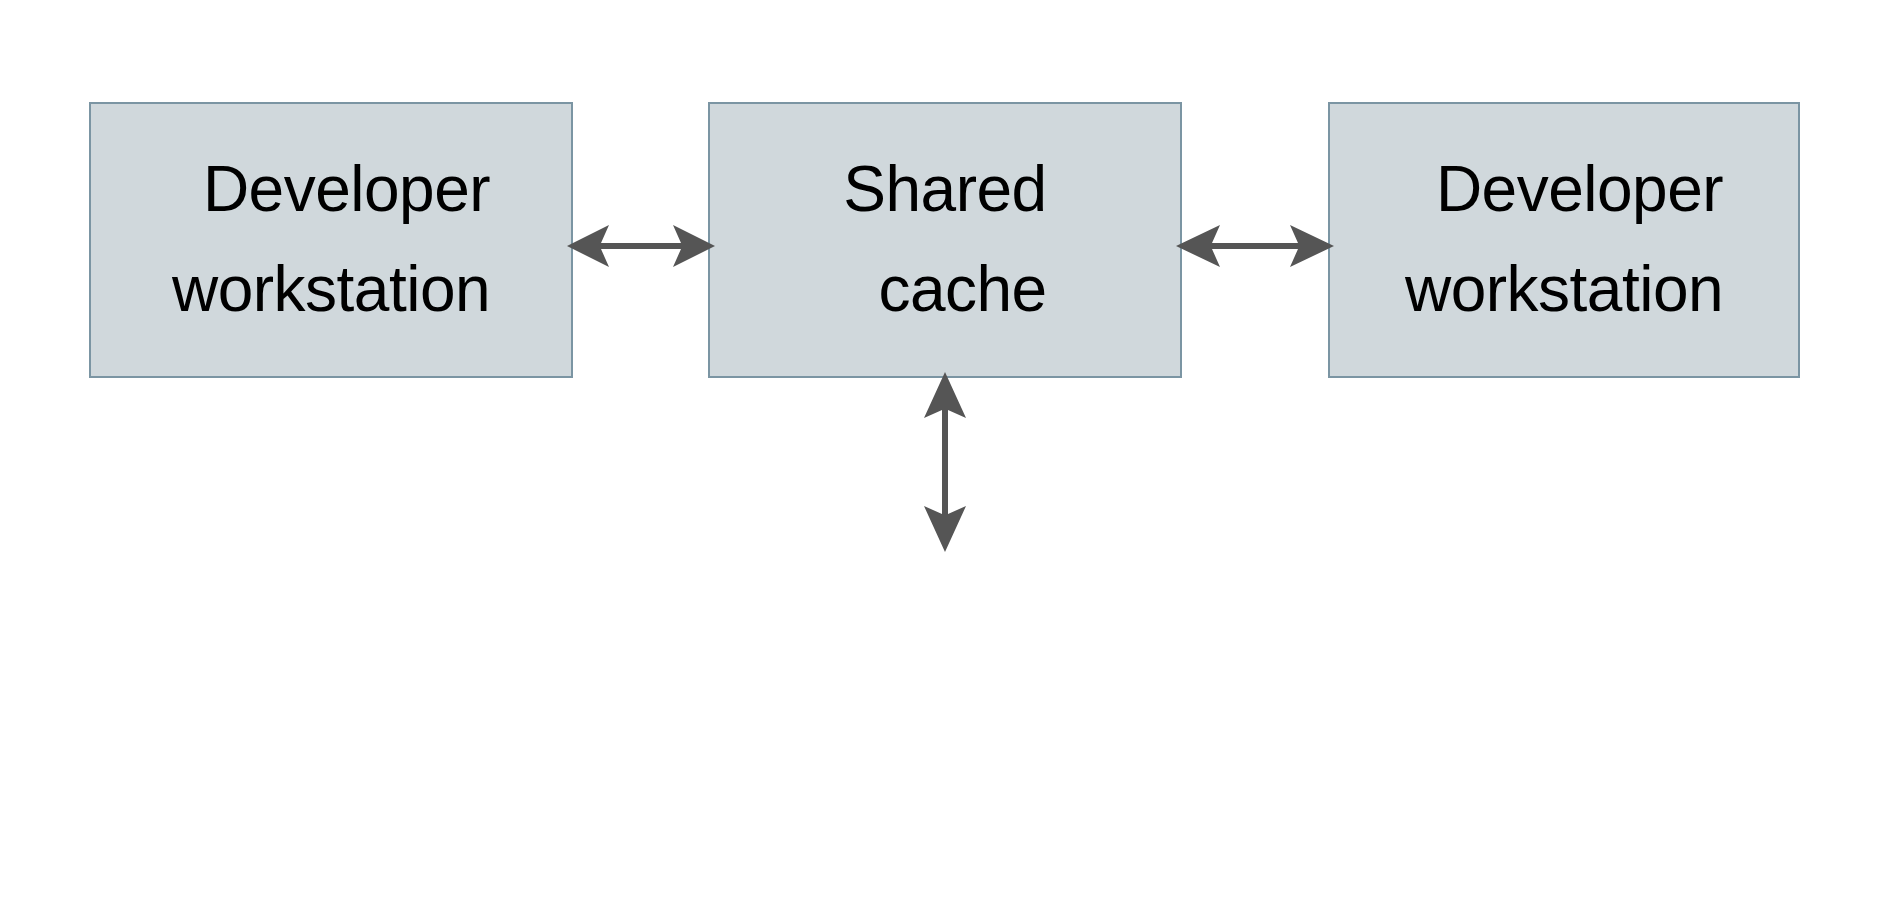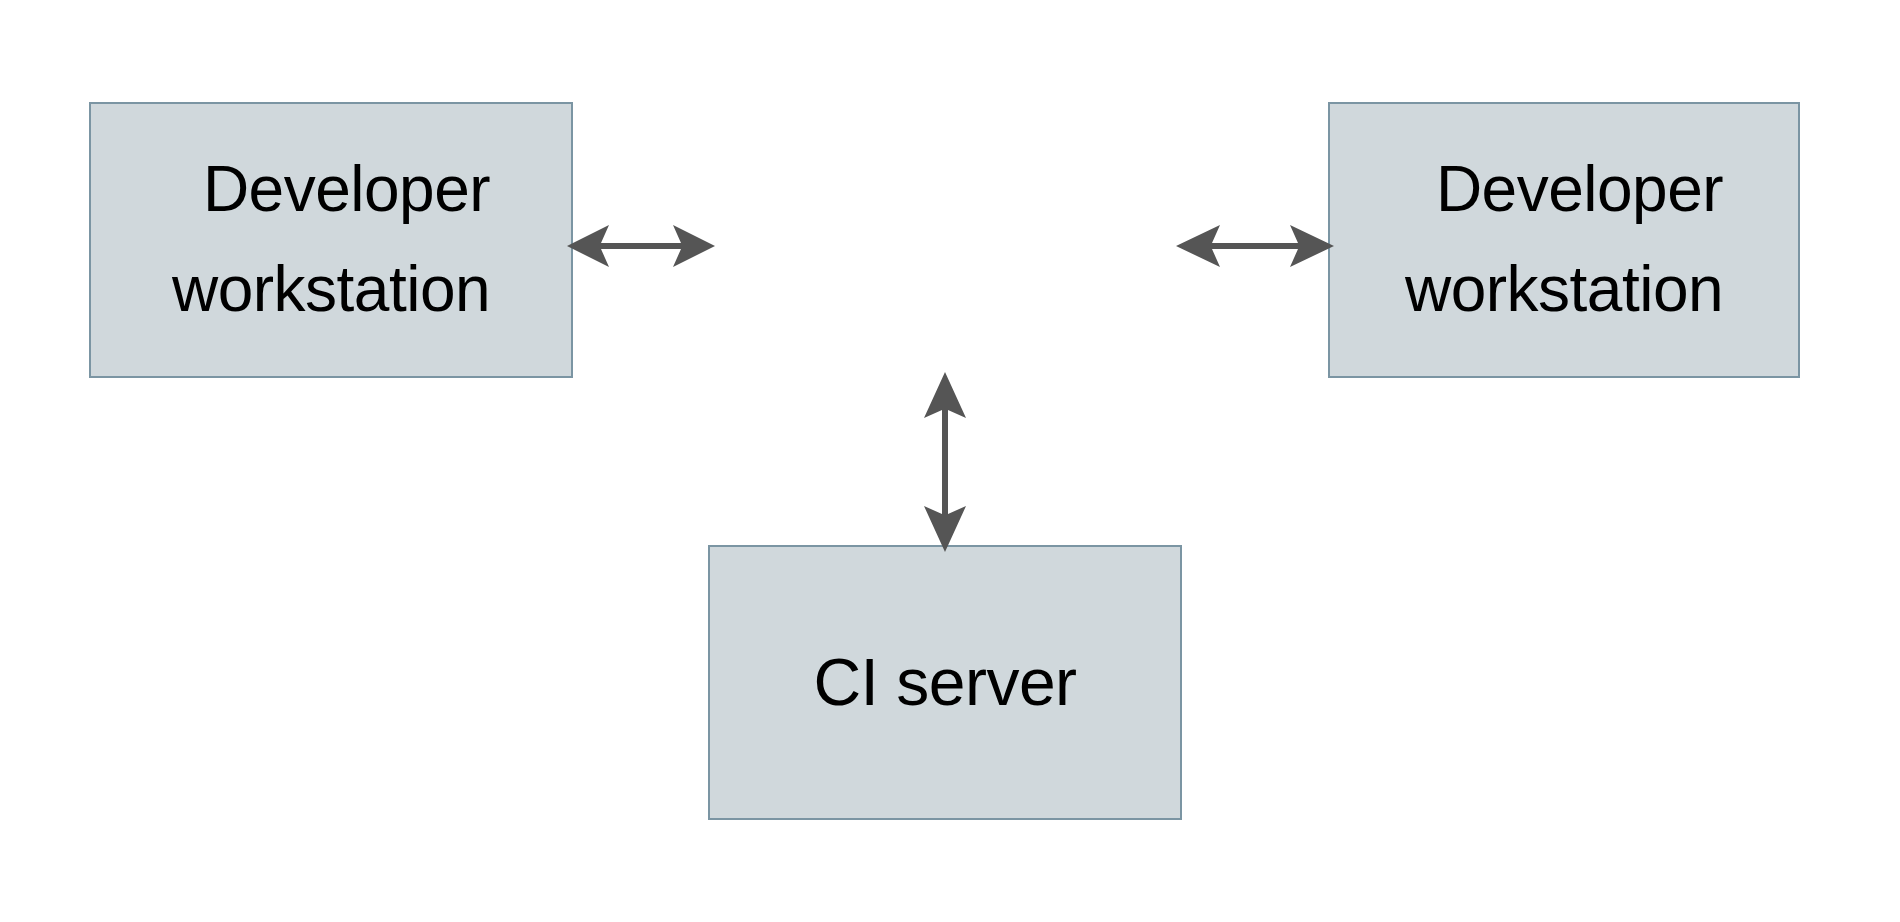--- a/index.html
+++ b/index.html
@@ -55,29 +55,30 @@
 </head>
 <body>
 
 <div id="canvas">
 
   <div class="node" id="node-dev-left">
     <span class="node-label">Developer
 workstation</span>
   </div>
 
+  <div class="node" id="node-cache">
+    <span class="node-label">Shared
+cache</span>
+  </div>
 
   <div class="node" id="node-dev-right">
     <span class="node-label">Developer
 workstation</span>
   </div>
 
-  <div class="node" id="node-ci">
-    <span class="node-label">CI server</span>
-  </div>
 
   <div class="edge" id="edge-left-cache">
     <svg viewBox="0 0 152 68" preserveAspectRatio="none">
       <path d="M 2 34 L 44 13 L 36 31 L 116 31 L 108 13 L 150 34 L 108 55 L 116 37 L 36 37 L 44 55 Z" fill="#555555"></path>
     </svg>
   </div>
 
   <div class="edge" id="edge-cache-right">
     <svg viewBox="0 0 162 68" preserveAspectRatio="none">
       <path d="M 2 34 L 46 13 L 38 31 L 124 31 L 116 13 L 160 34 L 116 55 L 124 37 L 38 37 L 46 55 Z" fill="#555555"></path>

